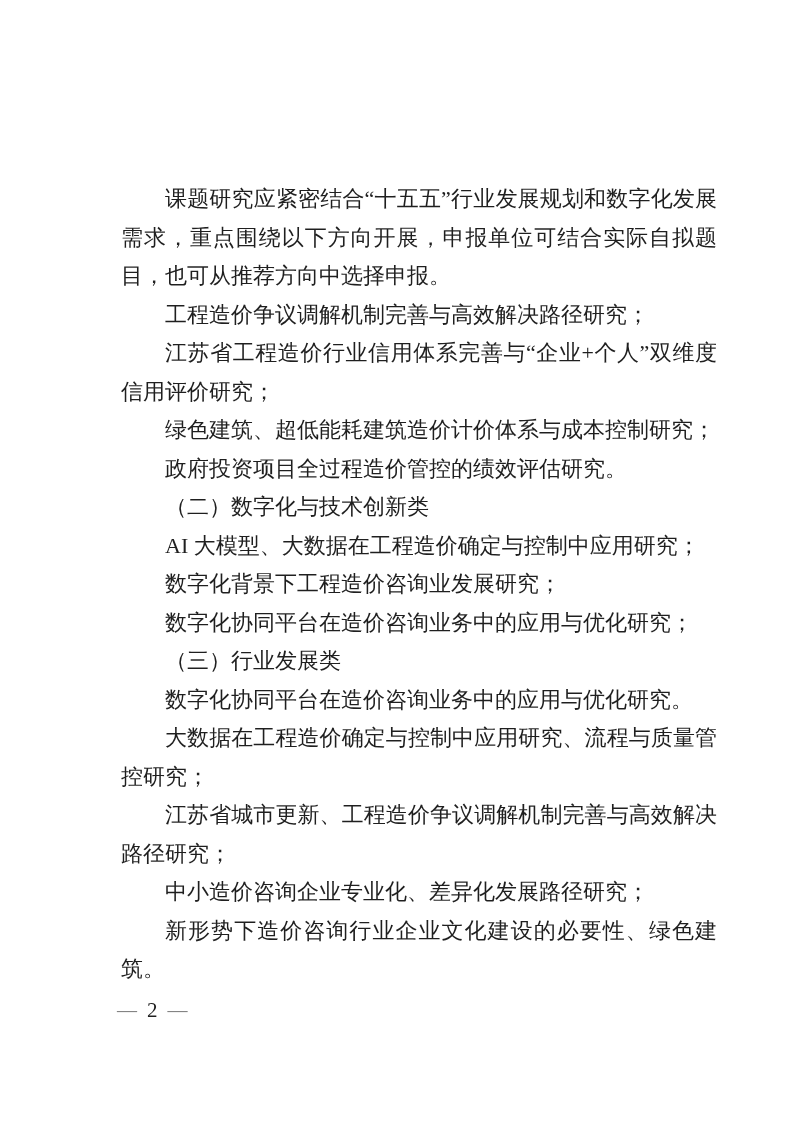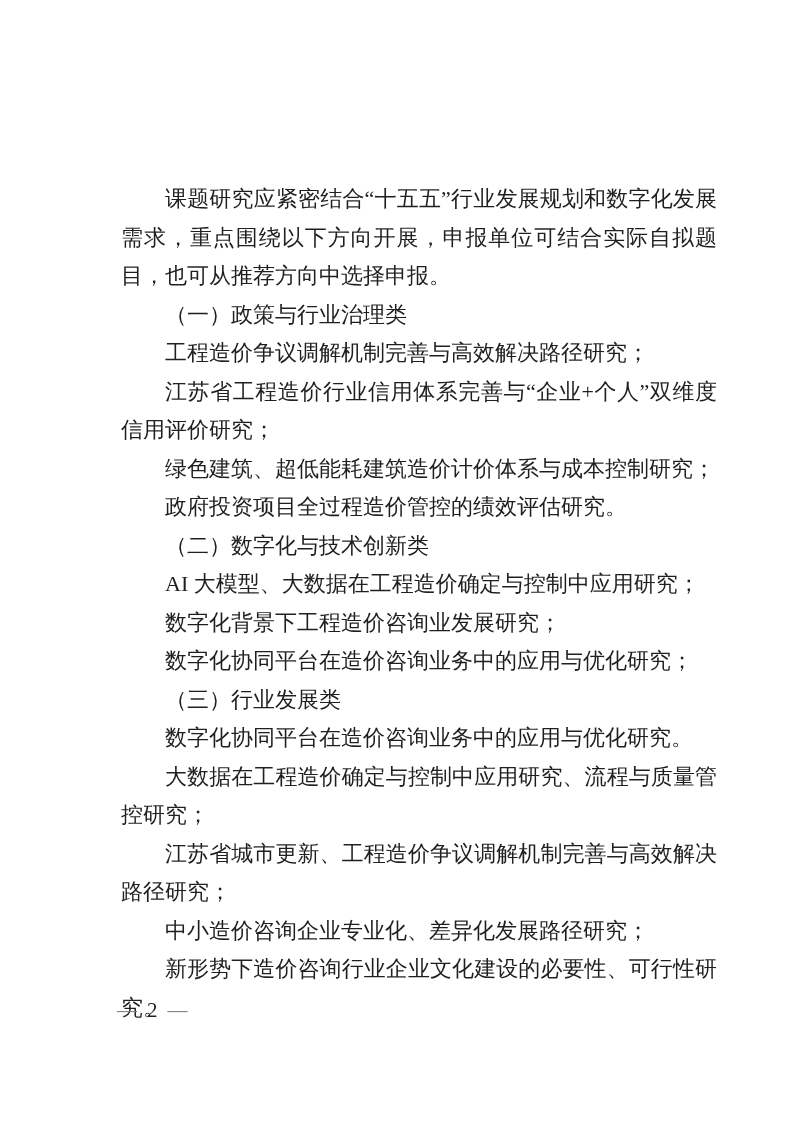--- a/index.html
+++ b/index.html
@@ -53,35 +53,34 @@
   }
 </style>
 </head>
 <body>
 
 <div class="page">
 
   <div class="content">
 
   <p class="para">课题研究应紧密结合“十五五”行业发展规划和数字化发展需求，重点围绕以下方向开展，申报单位可结合实际自拟题目，也可从推荐方向中选择申报。</p>
-      <p class="para">（一）政策与行业治理类</p>
       <p class="para">工程造价争议调解机制完善与高效解决路径研究；</p>
       <p class="para">江苏省工程造价行业信用体系完善与“企业+个人”双维度信用评价研究；</p>
       <p class="para">绿色建筑、超低能耗建筑造价计价体系与成本控制研究；</p>
       <p class="para">政府投资项目全过程造价管控的绩效评估研究。</p>
       <p class="para">（二）数字化与技术创新类</p>
       <p class="para">AI 大模型、大数据在工程造价确定与控制中应用研究；</p>
       <p class="para">数字化背景下工程造价咨询业发展研究；</p>
       <p class="para">数字化协同平台在造价咨询业务中的应用与优化研究；</p>
       <p class="para">（三）行业发展类</p>
       <p class="para">数字化协同平台在造价咨询业务中的应用与优化研究。</p>
       <p class="para">大数据在工程造价确定与控制中应用研究、流程与质量管控研究；</p>
       <p class="para">江苏省城市更新、工程造价争议调解机制完善与高效解决路径研究；</p>
       <p class="para">中小造价咨询企业专业化、差异化发展路径研究；</p>
-      <p class="para">新形势下造价咨询行业企业文化建设的必要性、可行性研究。</p>
+      <p class="para">新形势下造价咨询行业企业文化建设的必要性、绿色建筑。</p>
     </div>
 
   <div class="footer">
     <span class="dash">—</span>
     <span class="pagenum">2</span>
     <span class="dash">—</span>
   </div>
 
 </div>
 

